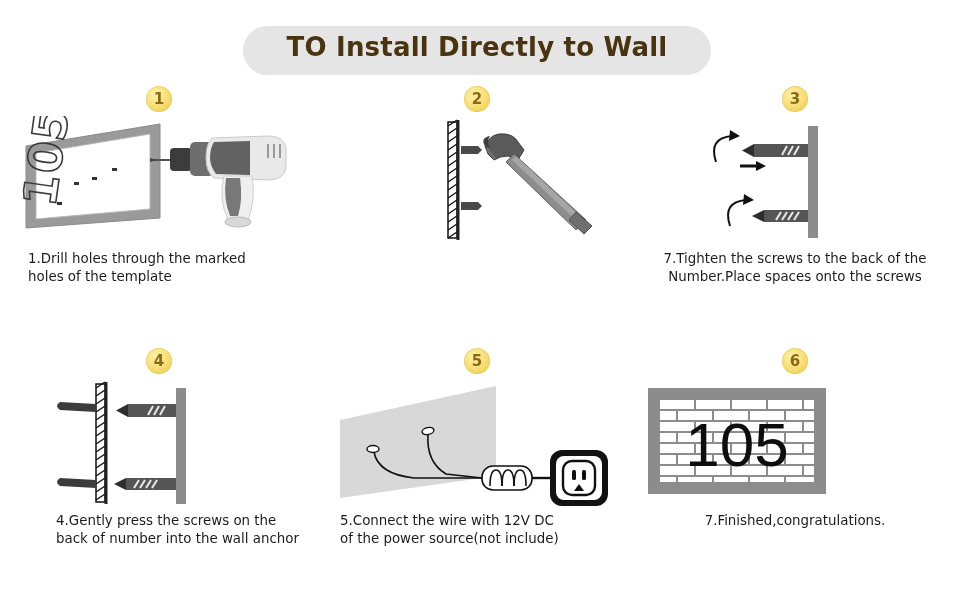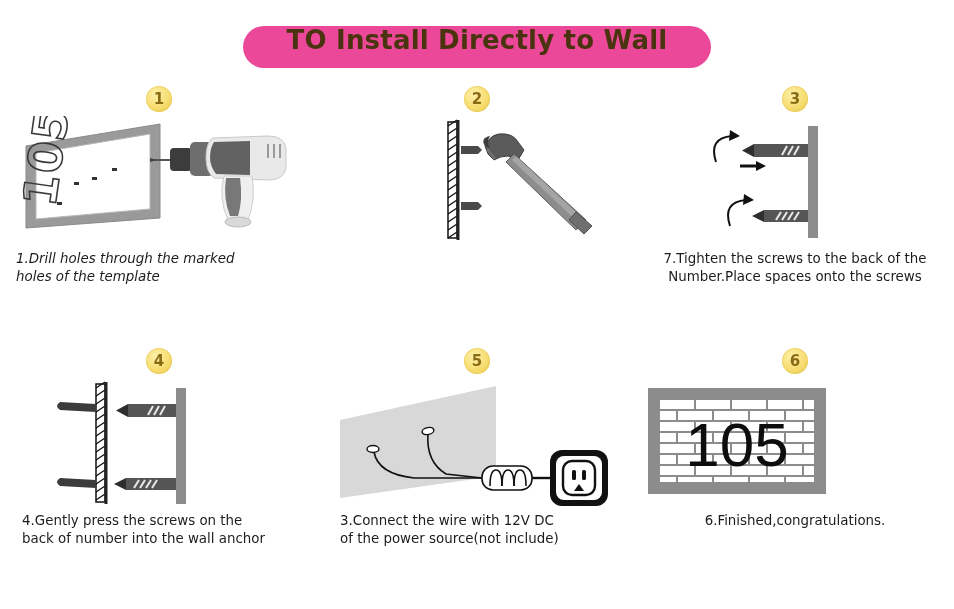--- a/index.html
+++ b/index.html
@@ -9,23 +9,23 @@
     font-family:"DejaVu Sans", sans-serif;
     color:#1a1a1a;
     overflow:hidden;
     position:relative;
   }
   .sheet{position:relative;width:954px;height:609px;}
 
   
   .title-wrap{position:absolute;left:0;top:26px;width:954px;display:flex;justify-content:center;}
   .title-banner{
-    background:#ec4899;
+    background:#e5e5e5;
     border-radius:26px;
-    padding:0 44px 12px;
+    padding:7px 44px 12px;
     font-size:26px;
     font-weight:bold;
     color:#4a3410;
     letter-spacing:.2px;
     line-height:1.15;
     white-space:nowrap;
   }
 
   
   .row{position:absolute;left:0;width:954px;display:flex;}
@@ -48,24 +48,24 @@
 
   .caption{
     font-size:13.4px;
     line-height:1.35;
     color:#1c1c1c;
     text-align:left;
     white-space:pre-line;
     margin-top:6px;
   }
 
-  .c1 .caption{width:270px;margin-left:0;align-self:flex-start;padding-left:16px;font-style:italic;}
+  .c1 .caption{width:270px;margin-left:12px;align-self:flex-start;padding-left:16px;}
   .c2 .caption{width:310px;text-align:center;}
   .c3 .caption{width:300px;text-align:center;}
-  .c4 .caption{width:280px;align-self:flex-start;padding-left:22px;}
+  .c4 .caption{width:280px;align-self:flex-start;padding-left:14px;margin-left:42px;}
   .c5 .caption{width:280px;align-self:flex-start;padding-left:22px;}
   .c6 .caption{width:300px;text-align:center;}
 </style>
 </head>
 <body>
 
 <div class="sheet">
 
   <div class="title-wrap">
     <div class="title-banner">TO Install Directly to Wall</div>
@@ -305,21 +305,21 @@
           <g>
             <rect x="232" y="72" width="58" height="56" rx="12" fill="#111"></rect>
             <rect x="238" y="78" width="46" height="44" rx="8" fill="#fff"></rect>
             <rect x="245" y="83" width="32" height="34" rx="9" fill="#fff" stroke="#111" stroke-width="2.4"></rect>
             <rect x="254" y="92" width="4" height="10" rx="1.6" fill="#111"></rect>
             <rect x="264" y="92" width="4" height="10" rx="1.6" fill="#111"></rect>
             <path d="M261,106 L266,113 L256,113 Z" fill="#111"></path>
           </g>
         </svg>
       </div>
-      <div class="caption">3.Connect the wire with 12V DC
+      <div class="caption">5.Connect the wire with 12V DC
 of the power source(not include)</div>
     </div>
 
     <div class="cell c6">
       <div class="badge">6</div>
       <div class="art">
         <svg width="318" height="128" viewBox="0 0 318 128">
 
           <rect x="12" y="10" width="178" height="106" fill="#8c8c8c"></rect>
 
@@ -372,16 +372,16 @@
                 <rect x="42" y="99" width="34" height="5"></rect>
               <rect x="78" y="99" width="34" height="5"></rect>
                 <rect x="114" y="99" width="34" height="5"></rect>
               <rect x="150" y="99" width="28" height="5"></rect>
             </g>
           </g>
 
           <text x="101" y="88" text-anchor="middle" font-family="'Liberation Sans', sans-serif" font-size="62" fill="#0d0d0d">105</text>
         </svg>
       </div>
-      <div class="caption">6.Finished,congratulations.</div>
+      <div class="caption">7.Finished,congratulations.</div>
     </div>
   </div>
 </div>
 
 </body></html>

